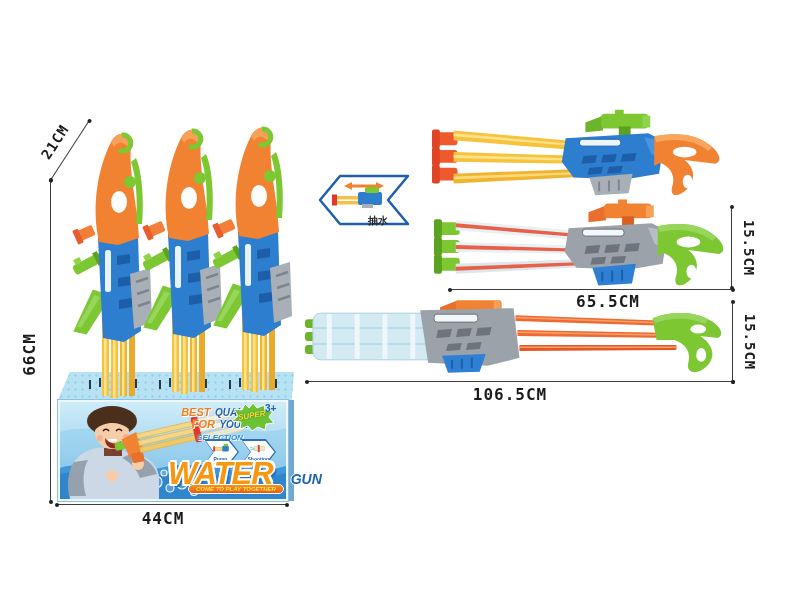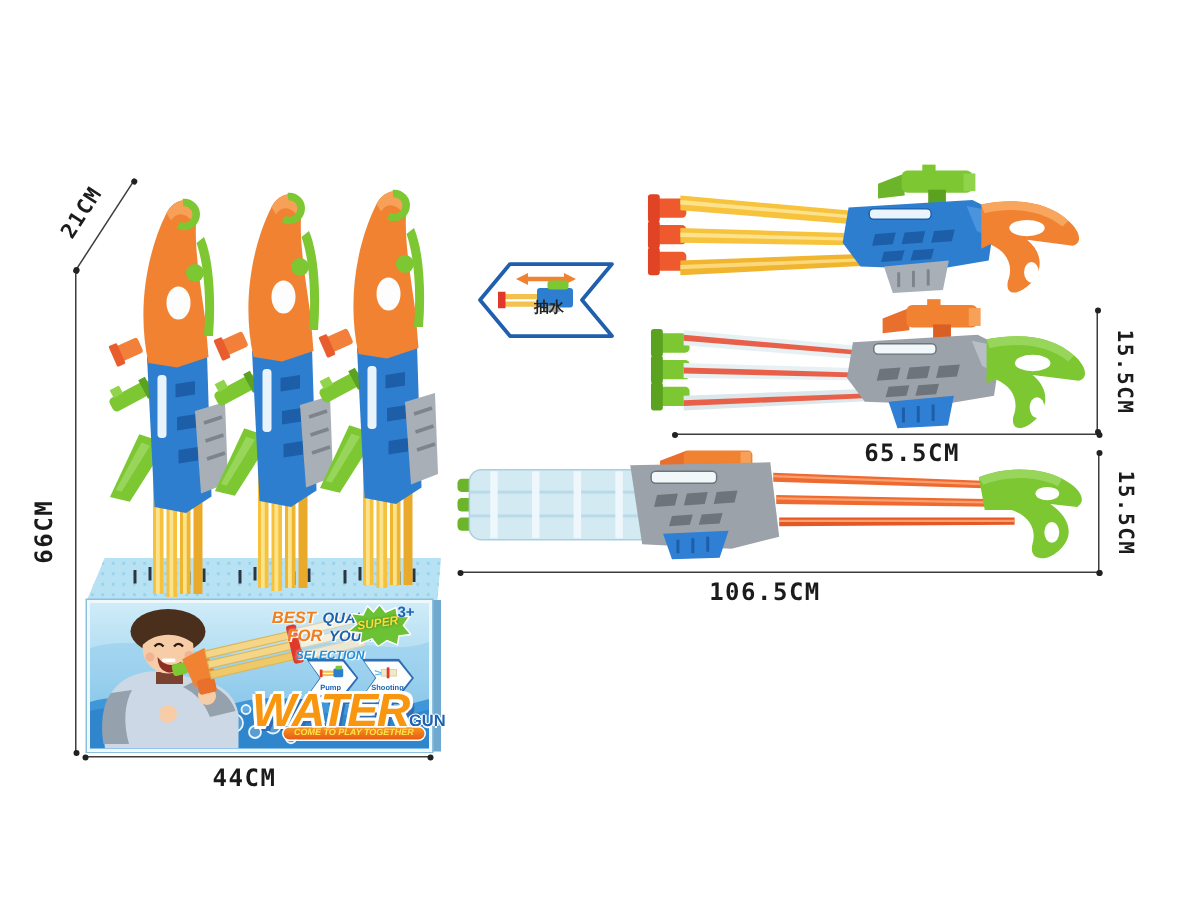--- a/index.html
+++ b/index.html
@@ -43,28 +43,28 @@
                color:#ffd93b;transform:rotate(-8deg);text-shadow:0 0 2px #2f7a14;}
   .age-badge{position:absolute;left:205px;top:1px;z-index:6;font-weight:bold;font-size:10px;color:#1e63b0;}
   .badge{position:absolute;width:35px;height:26px;z-index:5;
          clip-path:polygon(0 0,71% 0,100% 50%,71% 100%,0 100%,26% 50%);background:#2f6db5;}
   .badge-inner{position:absolute;left:1.5px;top:1.5px;right:1.5px;bottom:1.5px;
          clip-path:polygon(0 0,71% 0,100% 50%,71% 100%,0 100%,26% 50%);background:#fdfefe;}
   .badge-label{position:absolute;left:8px;bottom:2px;font-size:5px;font-weight:bold;color:#1e63b0;}
   .logo{position:absolute;left:108px;top:54px;z-index:6;white-space:nowrap;}
   .logo-water{font-style:italic;font-weight:900;font-size:31px;color:#f8970f;letter-spacing:-1px;
        text-shadow:-2px 0 0 #fff,2px 0 0 #fff,0 -2px 0 #fff,0 2px 0 #fff,-2px 2px 0 #fff,2px -2px 0 #fff,3px 3px 0 #2f6db5;}
-  .logo-gun{font-weight:900;font-size:11px;color:#1e63b0;margin-left:0;
+  .logo-gun{font-style:italic;font-weight:900;font-size:14px;color:#1e63b0;margin-left:18px;
        text-shadow:-1px 0 0 #fff,1px 0 0 #fff,0 1px 0 #fff,0 -1px 0 #fff;}
   .tagline{position:absolute;left:128px;top:82px;z-index:6;background:linear-gradient(180deg,#f59420,#e85c14);
        border-radius:7px;padding:1px 7px;font-style:italic;font-weight:900;font-size:6px;color:#ffe24a;
        border:1px solid #fff;white-space:nowrap;}
   
   .callout{position:absolute;width:92px;height:52px;z-index:4;}
-  .callout-label{position:absolute;left:26px;top:24px;width:44px;text-align:center;
+  .callout-label{position:absolute;left:26px;top:40px;width:44px;text-align:right;
        font-size:10px;font-weight:bold;color:#222;font-family:"DejaVu Sans",sans-serif;}
   
   .gun-abs{position:absolute;}
 </style>
 </head>
 <body>
 
 <div class="stage">
 
   <div class="dline h" style="left:50px;top:180px;width:71px;transform:rotate(-57deg);transform-origin:0 0;"></div>

